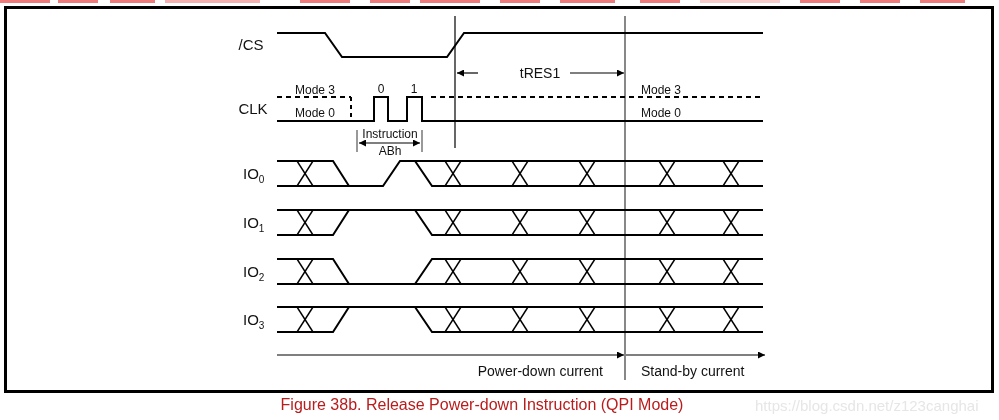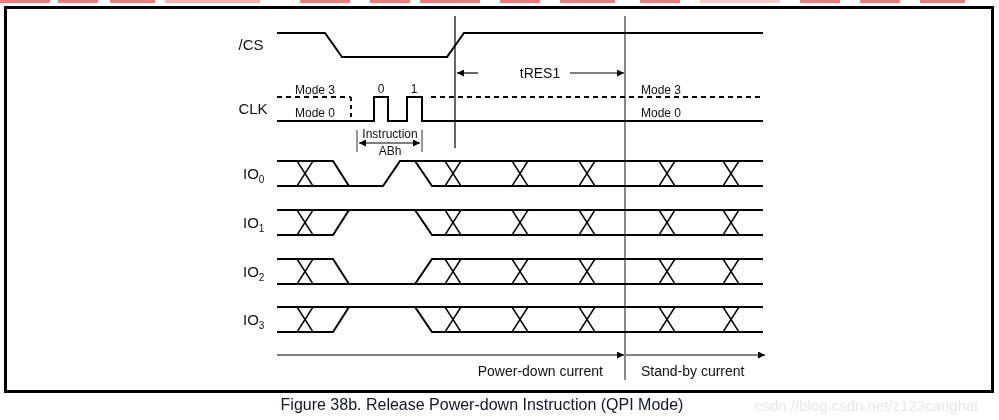--- a/index.html
+++ b/index.html
@@ -1,21 +1,21 @@
 <!DOCTYPE html>
 <html><head>
 <meta charset="utf-8">
 <style>
   html, body { margin: 0; padding: 0; background: #ffffff; }
   body { width: 999px; height: 420px; position: relative; overflow: hidden; font-family: "Liberation Sans", sans-serif; }
   #banner { position: absolute; left: 0; top: 0; width: 999px; height: 4px; }
   #banner span { position: absolute; top: 0; height: 3px; background: #ee7b7b; }
   #frame { position: absolute; left: 4px; top: 6px; width: 984px; height: 381px; border: 3px solid #000; box-sizing: content-box; }
   svg#diagram { position: absolute; left: 0; top: 0; }
-  #caption { position: absolute; left: 0; width: 999px; top: 396px; text-align: center; font-size: 16px; color: #0f172a; }
+  #caption { position: absolute; left: 0; width: 999px; top: 396px; text-align: center; font-size: 16px; color: #b91c1c; }
   #caption span { margin-left: -35px; }
   #watermark { position: absolute; left: 755px; top: 397px; font-size: 15px; color: #e6e6e6; }
   text { font-family: "Liberation Sans", sans-serif; fill: #111; }
 </style>
 </head>
 <body>
 
 <div id="banner">
   <span style="left:0;width:50px"></span>
   <span style="left:58px;width:40px"></span>
@@ -139,13 +139,13 @@
       <polyline points="415,307 432,332 763,332" fill="none" stroke="#000" stroke-width="2"></polyline>
     </g>
 
   <line x1="277" y1="355" x2="624" y2="355" stroke="#000" stroke-width="1.2" marker-end="url(#arr)"></line>
   <line x1="626" y1="355" x2="765" y2="355" stroke="#000" stroke-width="1.2" marker-end="url(#arr)"></line>
   <text x="603" y="376" font-size="14" text-anchor="end">Power-down current</text>
   <text x="641" y="376" font-size="14">Stand-by current</text>
 </svg>
 
 <div id="caption"><span>Figure 38b. Release Power-down Instruction (QPI Mode)</span></div>
-<div id="watermark">csdn://blog.csdn.net/z123canghai</div>
+<div id="watermark">https://blog.csdn.net/z123canghai</div>
 
 </body></html>

